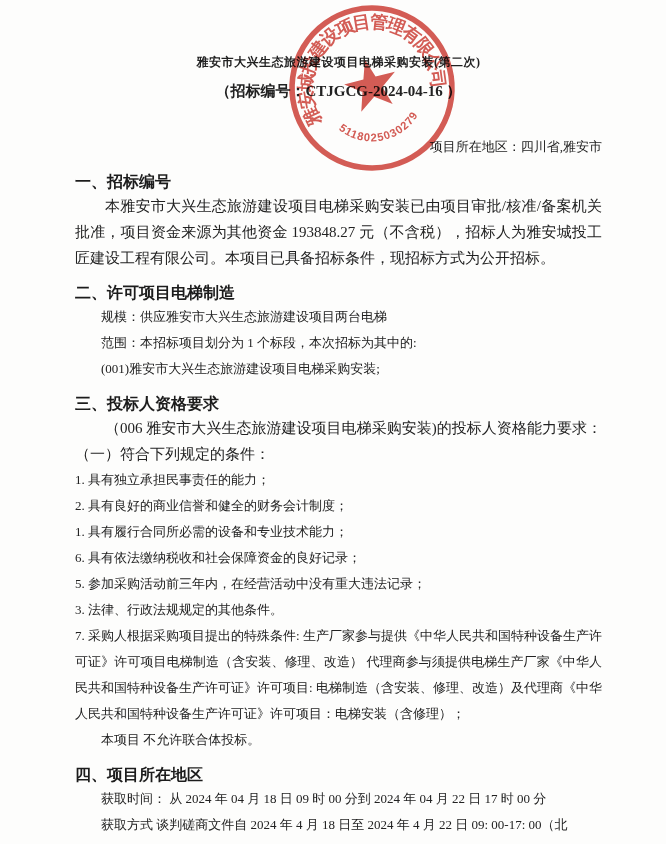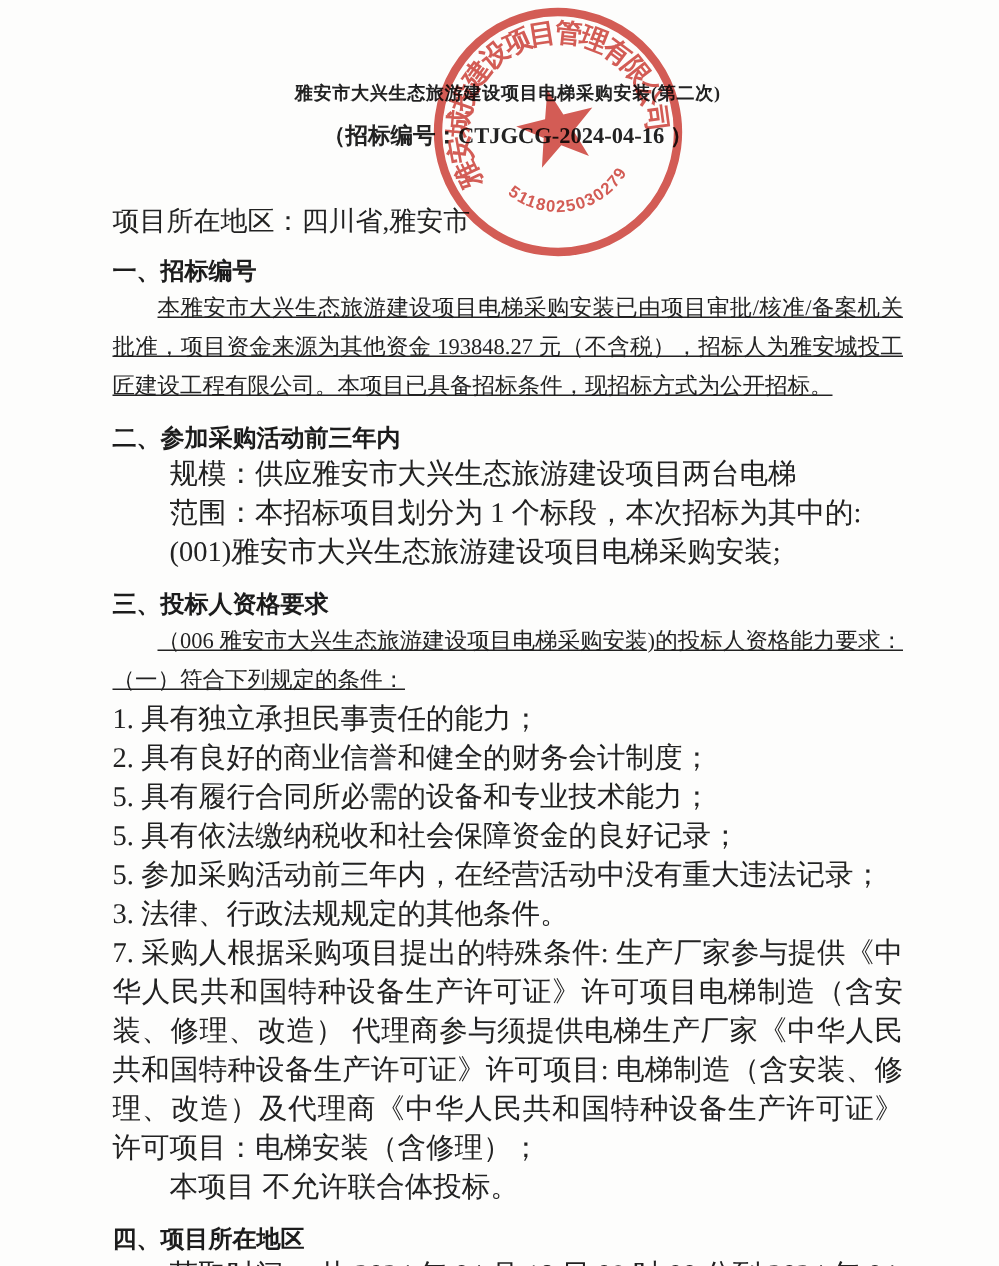--- a/index.html
+++ b/index.html
@@ -31,28 +31,28 @@
   .stamp svg{width:100%;height:100%;}
   .stamp .seal-text{
     font-family:"Liberation Sans","DejaVu Sans",sans-serif;
     font-weight:bold;
   }
   
   .title-block{position:relative;z-index:1;text-align:center;line-height:29px;}
   .doc-title{font-size:12px;font-weight:700;letter-spacing:.5px;}
   .doc-subtitle{font-size:15px;font-weight:700;}
   
-  .loc-line{margin-top:28px;font-size:18px;line-height:26px;}
+  .loc-line{margin-top:28px;font-size:13px;line-height:26px;text-align:right;}
   .sec-heading{
     font-family:"Liberation Sans","DejaVu Sans",sans-serif;
     font-size:16px;font-weight:bold;color:#1c1c1c;
     line-height:22px;margin-top:11px;
   }
-  .para{font-size:15px;line-height:26px;text-indent:2em;text-align:justify;text-decoration:underline;}
-  .line{font-size:19px;line-height:26px;}
+  .para{font-size:15px;line-height:26px;text-indent:2em;text-align:justify;}
+  .line{font-size:13px;line-height:26px;}
   .indent{padding-left:2em;}
   .em-italic{}
   .clip{white-space:nowrap;overflow:hidden;}
 </style>
 </head>
 <body>
 
 <div class="page">
 
   <div class="stamp">
@@ -75,31 +75,31 @@
   <div class="title-block">
     <div class="doc-title">雅安市大兴生态旅游建设项目电梯采购安装(第二次)</div>
     <div class="doc-subtitle">（招标编号：CTJGCG-2024-04-16 ）</div>
   </div>
 
   <div class="loc-line">项目所在地区：四川省,雅安市</div>
 
   <div class="sec-heading">一、招标编号</div>
   <p class="para" style="margin:0">本雅安市大兴生态旅游建设项目电梯采购安装已由项目审批/核准/备案机关批准，项目资金来源为其他资金 193848.27 元（不含税），招标人为雅安城投工匠建设工程有限公司。本项目已具备招标条件，现招标方式为公开招标。</p>
 
-  <div class="sec-heading">二、参加采购活动前三年内</div>
+  <div class="sec-heading">二、许可项目电梯制造</div>
   <div class="line indent">规模：供应雅安市大兴生态旅游建设项目两台电梯</div>
   <div class="line indent">范围：本招标项目划分为 1 个标段，本次招标为其中的:</div>
   <div class="line indent">(001)雅安市大兴生态旅游建设项目电梯采购安装;</div>
 
   <div class="sec-heading">三、投标人资格要求</div>
   <p class="para" style="margin:0">（006 雅安市大兴生态旅游建设项目电梯采购安装)的投标人资格能力要求： （一）符合下列规定的条件：</p>
   <div class="line">1. 具有独立承担民事责任的能力；</div>
   <div class="line">2. 具有良好的商业信誉和健全的财务会计制度；</div>
-  <div class="line">5. 具有履行合同所必需的设备和专业技术能力；</div>
-  <div class="line">5. 具有依法缴纳税收和社会保障资金的良好记录；</div>
+  <div class="line">1. 具有履行合同所必需的设备和专业技术能力；</div>
+  <div class="line">6. 具有依法缴纳税收和社会保障资金的良好记录；</div>
   <div class="line">5. 参加采购活动前三年内，在经营活动中没有重大违法记录；</div>
   <div class="line">3. 法律、行政法规规定的其他条件。</div>
   <div class="line" style="text-align:justify">7. 采购人根据采购项目提出的特殊条件: 生产厂家参与提供《中华人民共和国特种设备生产许可证》许可项目电梯制造（含安装、修理、改造） 代理商参与须提供电梯生产厂家《中华人民共和国特种设备生产许可证》许可项目: 电梯制造（含安装、修理、改造）及代理商《中华人民共和国特种设备生产许可证》许可项目：电梯安装（含修理）；</div>
   <div class="line indent">
     <span>本项目 </span><span class="em-italic">不允许</span><span>联合体投标。</span>
   </div>
 
   <div class="sec-heading">四、项目所在地区</div>
   <div class="line indent clip">获取时间： 从 2024 年 04 月 18 日  09 时 00 分到 2024 年 04 月 22 日  17 时 00 分</div>
   <div class="line indent clip">获取方式 谈判磋商文件自 2024 年  4  月 18 日至 2024 年  4  月 22 日 09: 00-17: 00（北</div>

